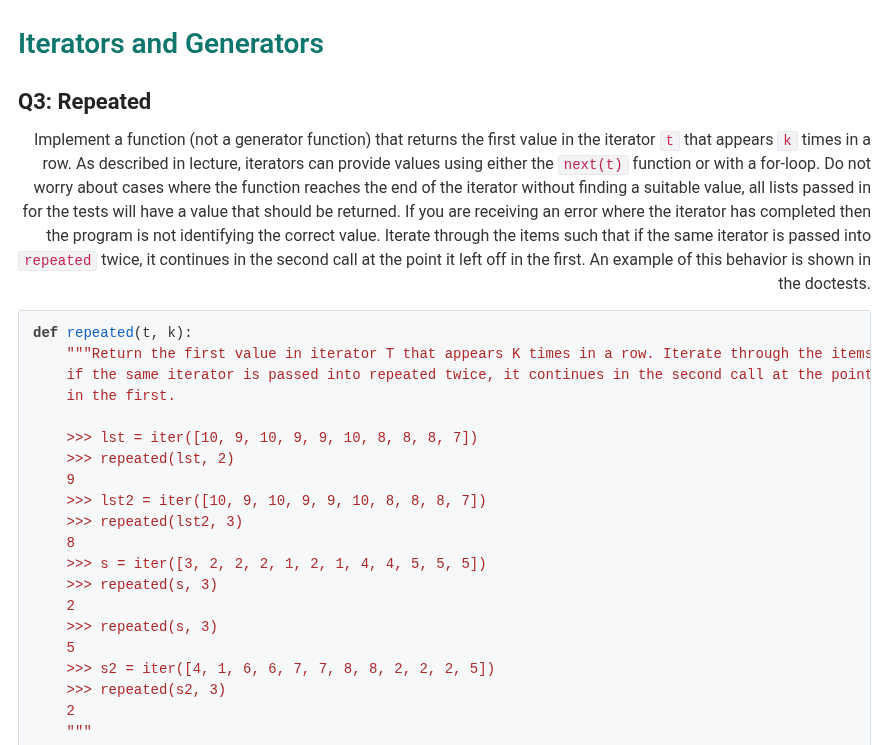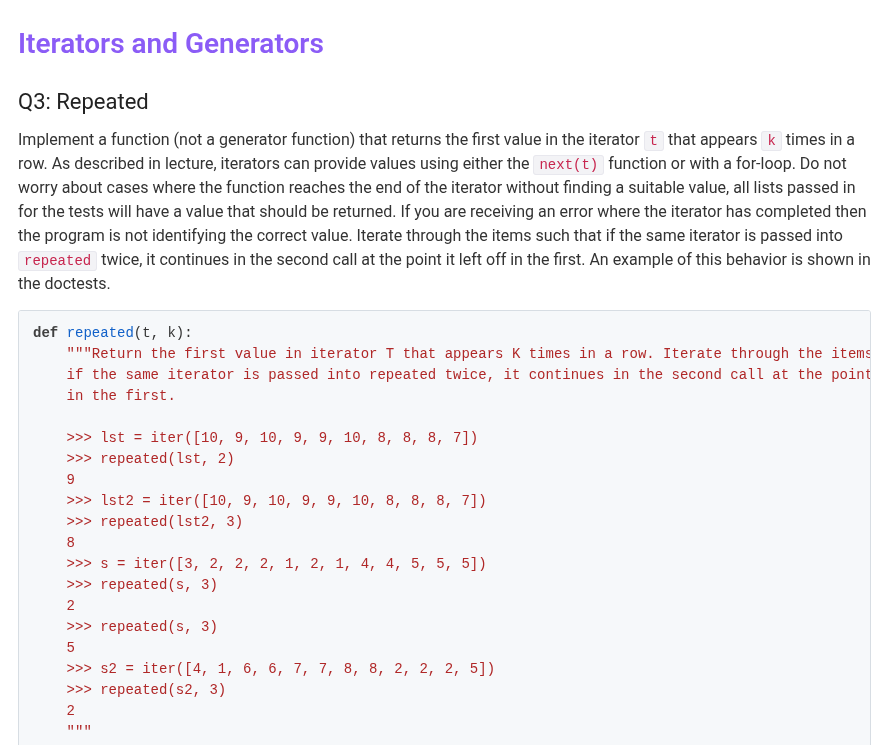--- a/index.html
+++ b/index.html
@@ -10,32 +10,33 @@
     color: #2b2b2b;
     background: #fff;
     width: 889px;
     font-size: 16px;
     line-height: 1.4;
   }
   h2.page-title {
     font-size: 28px;
     font-weight: 600;
     margin: 8px 0 24px 0;
-    color: #8b5cf6;
+    color: #0f766e;
   }
   h3.question-title {
     font-size: 22px;
-    font-weight: 400;
+    font-weight: 700;
     margin: 12px 0 10px 0;
     color: #222;
   }
   p.description {
     margin: 0 0 14px 0;
     line-height: 1.5;
     color: #333;
+    text-align: right;
   }
   code.inline {
     font-family: "SFMono-Regular", Consolas, "Liberation Mono", Menlo, monospace;
     font-size: 14px;
     background: #f3f3f6;
     color: #c7254e;
     padding: 1px 5px;
     border-radius: 3px;
     border: 1px solid #e8e8ee;
   }

